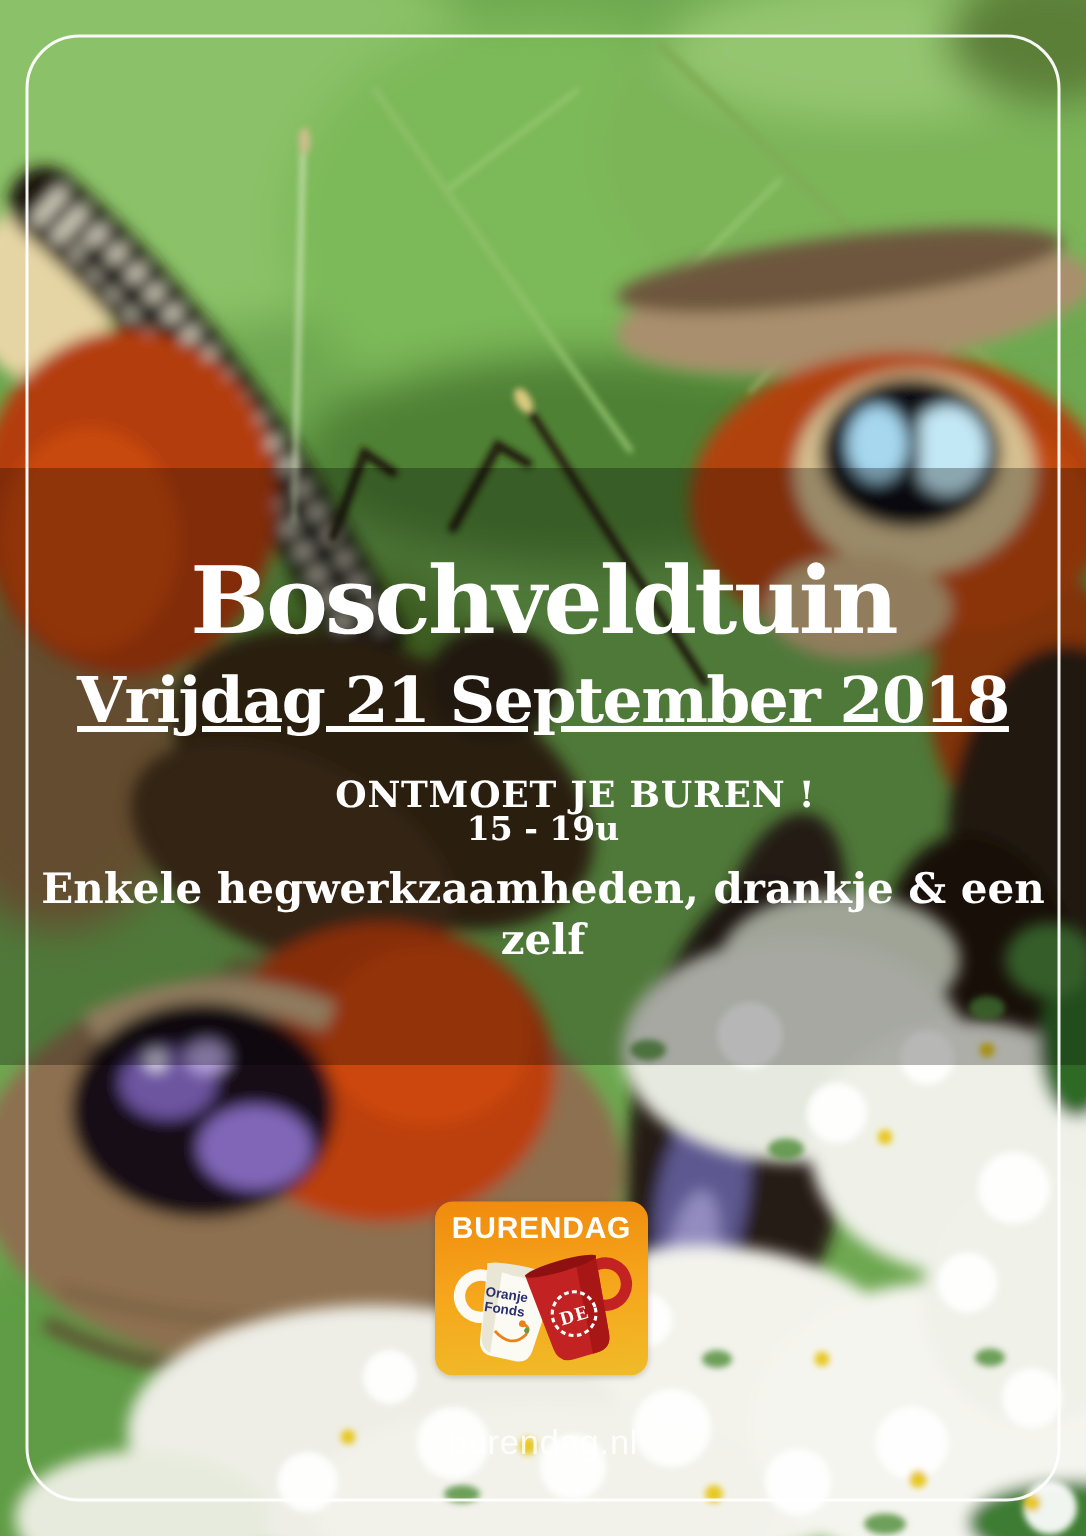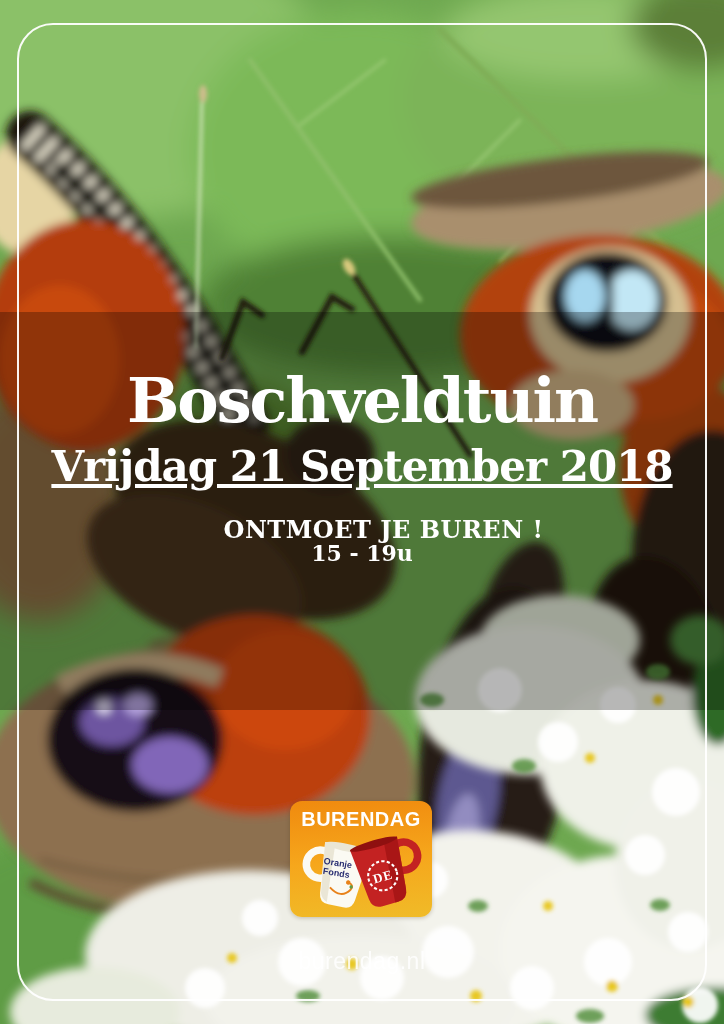--- a/index.html
+++ b/index.html
@@ -211,20 +211,21 @@
     <path class="frame-path" d="M 53 24 L 671 24 A 35 35 0 0 1 706 59 L 706 965 A 35 35 0 0 1 671 1000
          L 53 1000 A 35 35 0 0 1 18 965 L 18 59 A 35 35 0 0 1 53 24 Z"></path>
   </svg>
 
   <div class="text-block">
     <div class="title">Boschveldtuin</div>
     <div class="date">Vrijdag 21 September 2018</div>
     <div class="tagline">ONTMOET JE BUREN !</div>
     <div class="time">15 - 19u</div>
     <div class="details">
+      <div>Enkele hegwerkzaamheden, drankje &amp; een zelf</div>
     </div>
   </div>
 
   <div class="logo">
     <div class="logo-title">BURENDAG</div>
     <svg class="mugs" viewBox="0 0 151 92">
 
       <g transform="translate(30,16) rotate(12 25 30)">
         <circle cx="1" cy="26" r="15" fill="none" stroke="#fbfaf3" stroke-width="8"></circle>
         <path d="M1,2 L51,2 L45,56 Q44,66 34,66 L18,66 Q8,66 7,56 Z" fill="#fbfaf3"></path>

